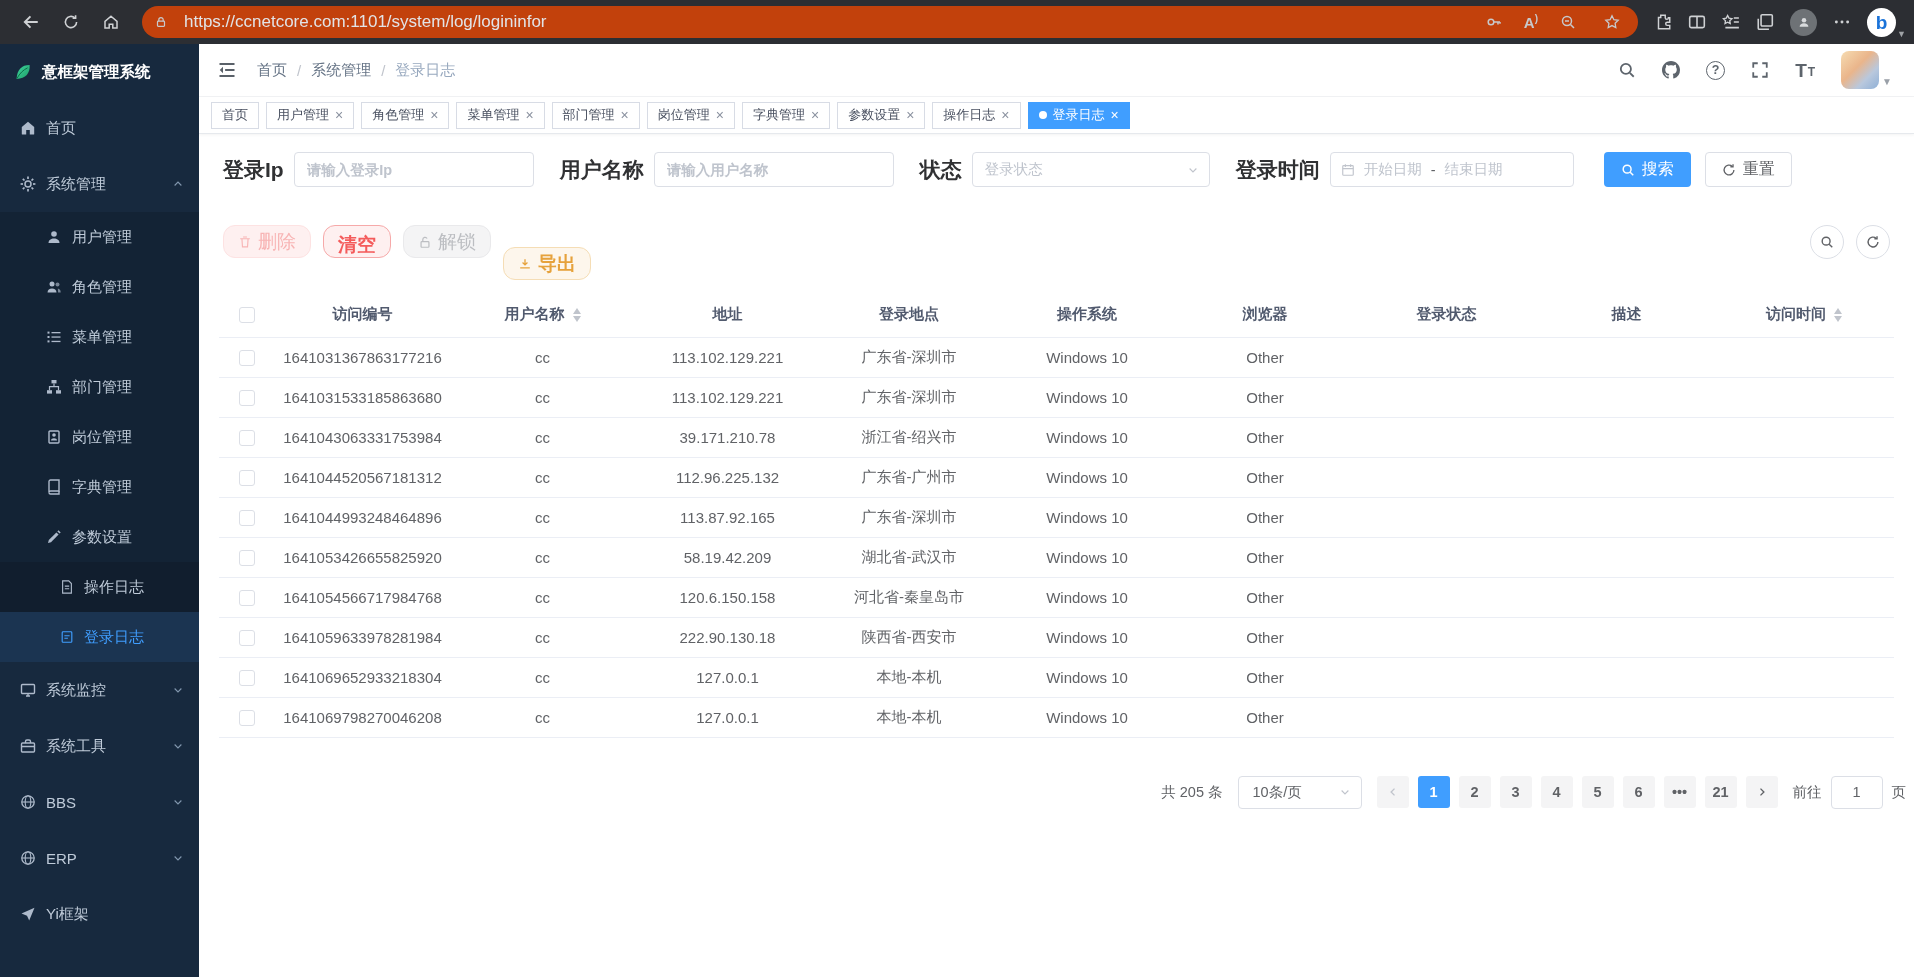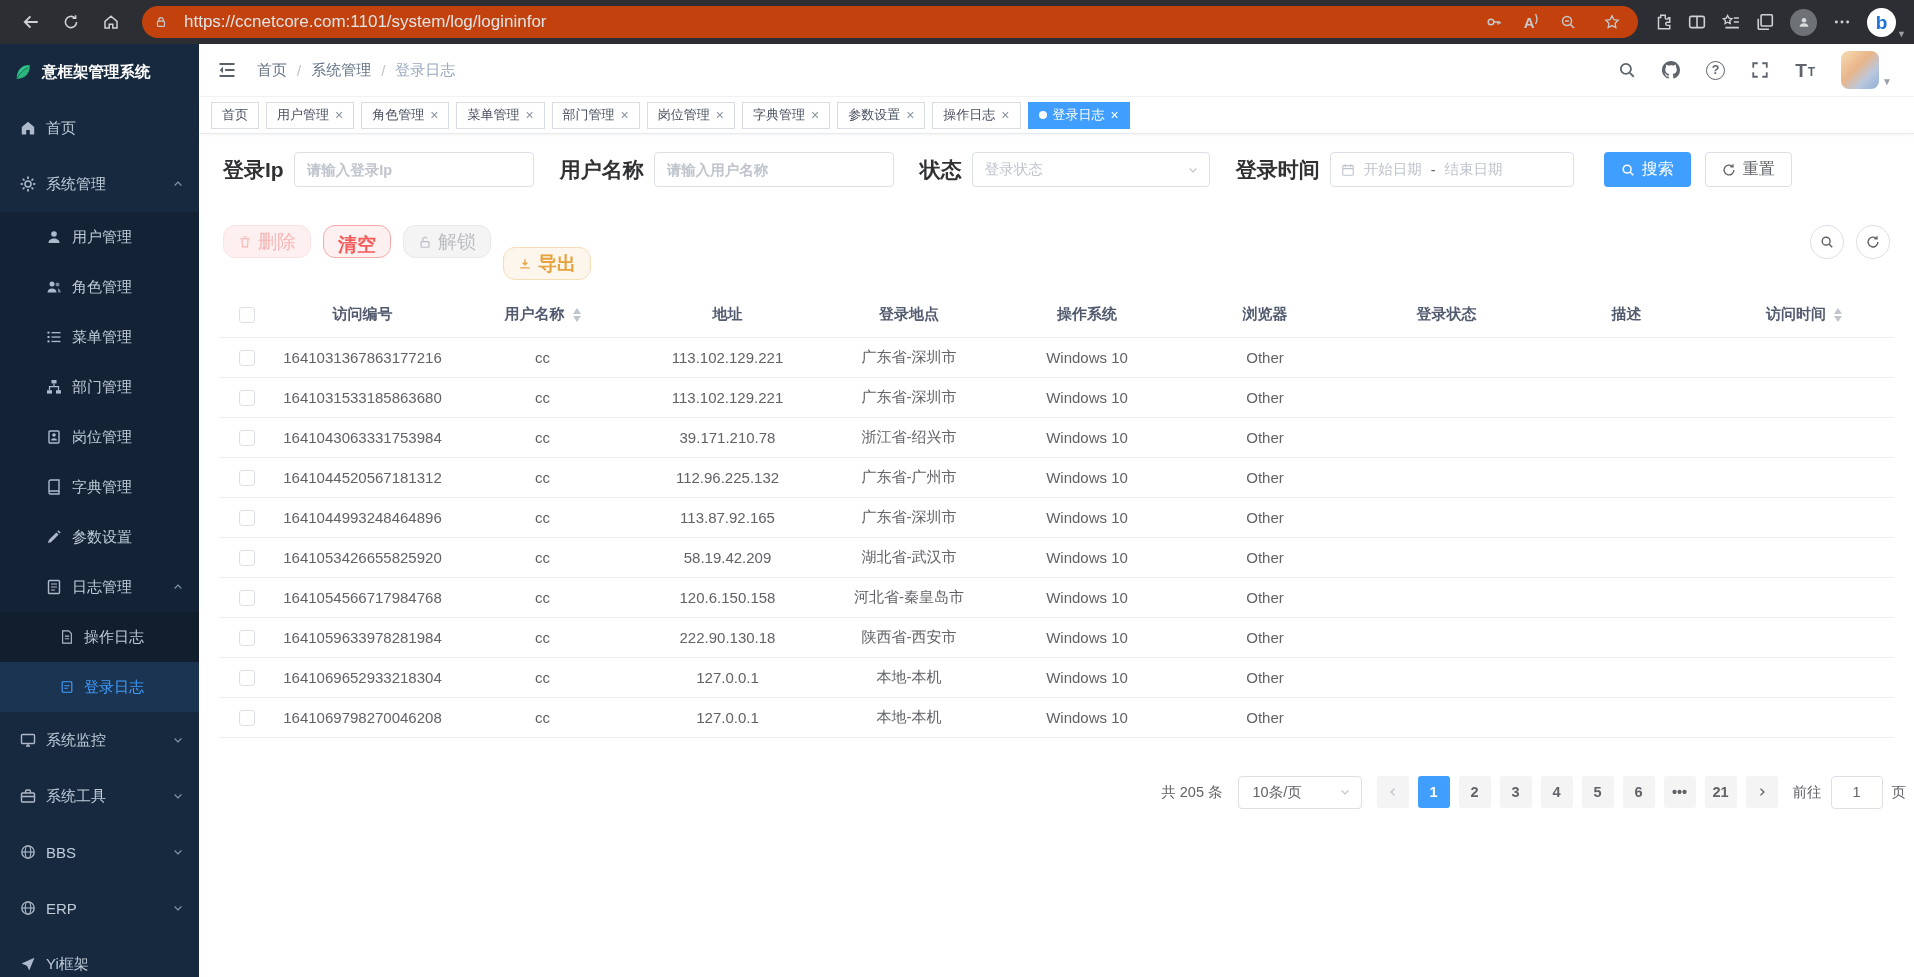--- a/index.html
+++ b/index.html
@@ -303,30 +303,20 @@
             <path d="M3 13.5A1.5 1.5 0 0 0 4.5 15H13v-3" fill="none" stroke="currentColor" stroke-width="1.4"></path>
           </svg>
         <span>字典管理</span>
       </div>
       <div class="mi l2">
         <svg class="micon i16" viewBox="0 0 16 16">
             <path d="M2 14l.8-3L10.4 3.4l2.2 2.2L5 13.2z" fill="currentColor"></path>
             <path d="M11.4 2.4l1.1-1.1 2.2 2.2-1.1 1.1z" fill="currentColor"></path>
           </svg>
         <span>参数设置</span>
-      </div>
-      <div class="mi l2">
-        <svg class="micon i16" viewBox="0 0 16 16">
-            <rect x="2.5" y="1.5" width="11" height="13" rx="1" fill="none" stroke="currentColor" stroke-width="1.4"></rect>
-            <path d="M5 5h6M5 8h6M5 11h4" fill="none" stroke="currentColor" stroke-width="1.2"></path>
-          </svg>
-        <span>日志管理</span>
-        <svg class="chev i12" viewBox="0 0 16 16">
-            <path d="M3.5 10L8 5.5 12.5 10" fill="none" stroke="currentColor" stroke-width="1.5"></path>
-          </svg>
       </div>
       <div class="mi l3">
         <svg class="micon i14" viewBox="0 0 16 16">
             <path d="M3 1h7l3 3v11H3z" fill="none" stroke="currentColor" stroke-width="1.3"></path>
             <path d="M5.5 7h5M5.5 10h5" fill="none" stroke="currentColor" stroke-width="1.2"></path>
           </svg>
         <span>操作日志</span>
       </div>
       <div class="mi l3 active">
         <svg class="micon i14" viewBox="0 0 16 16">

